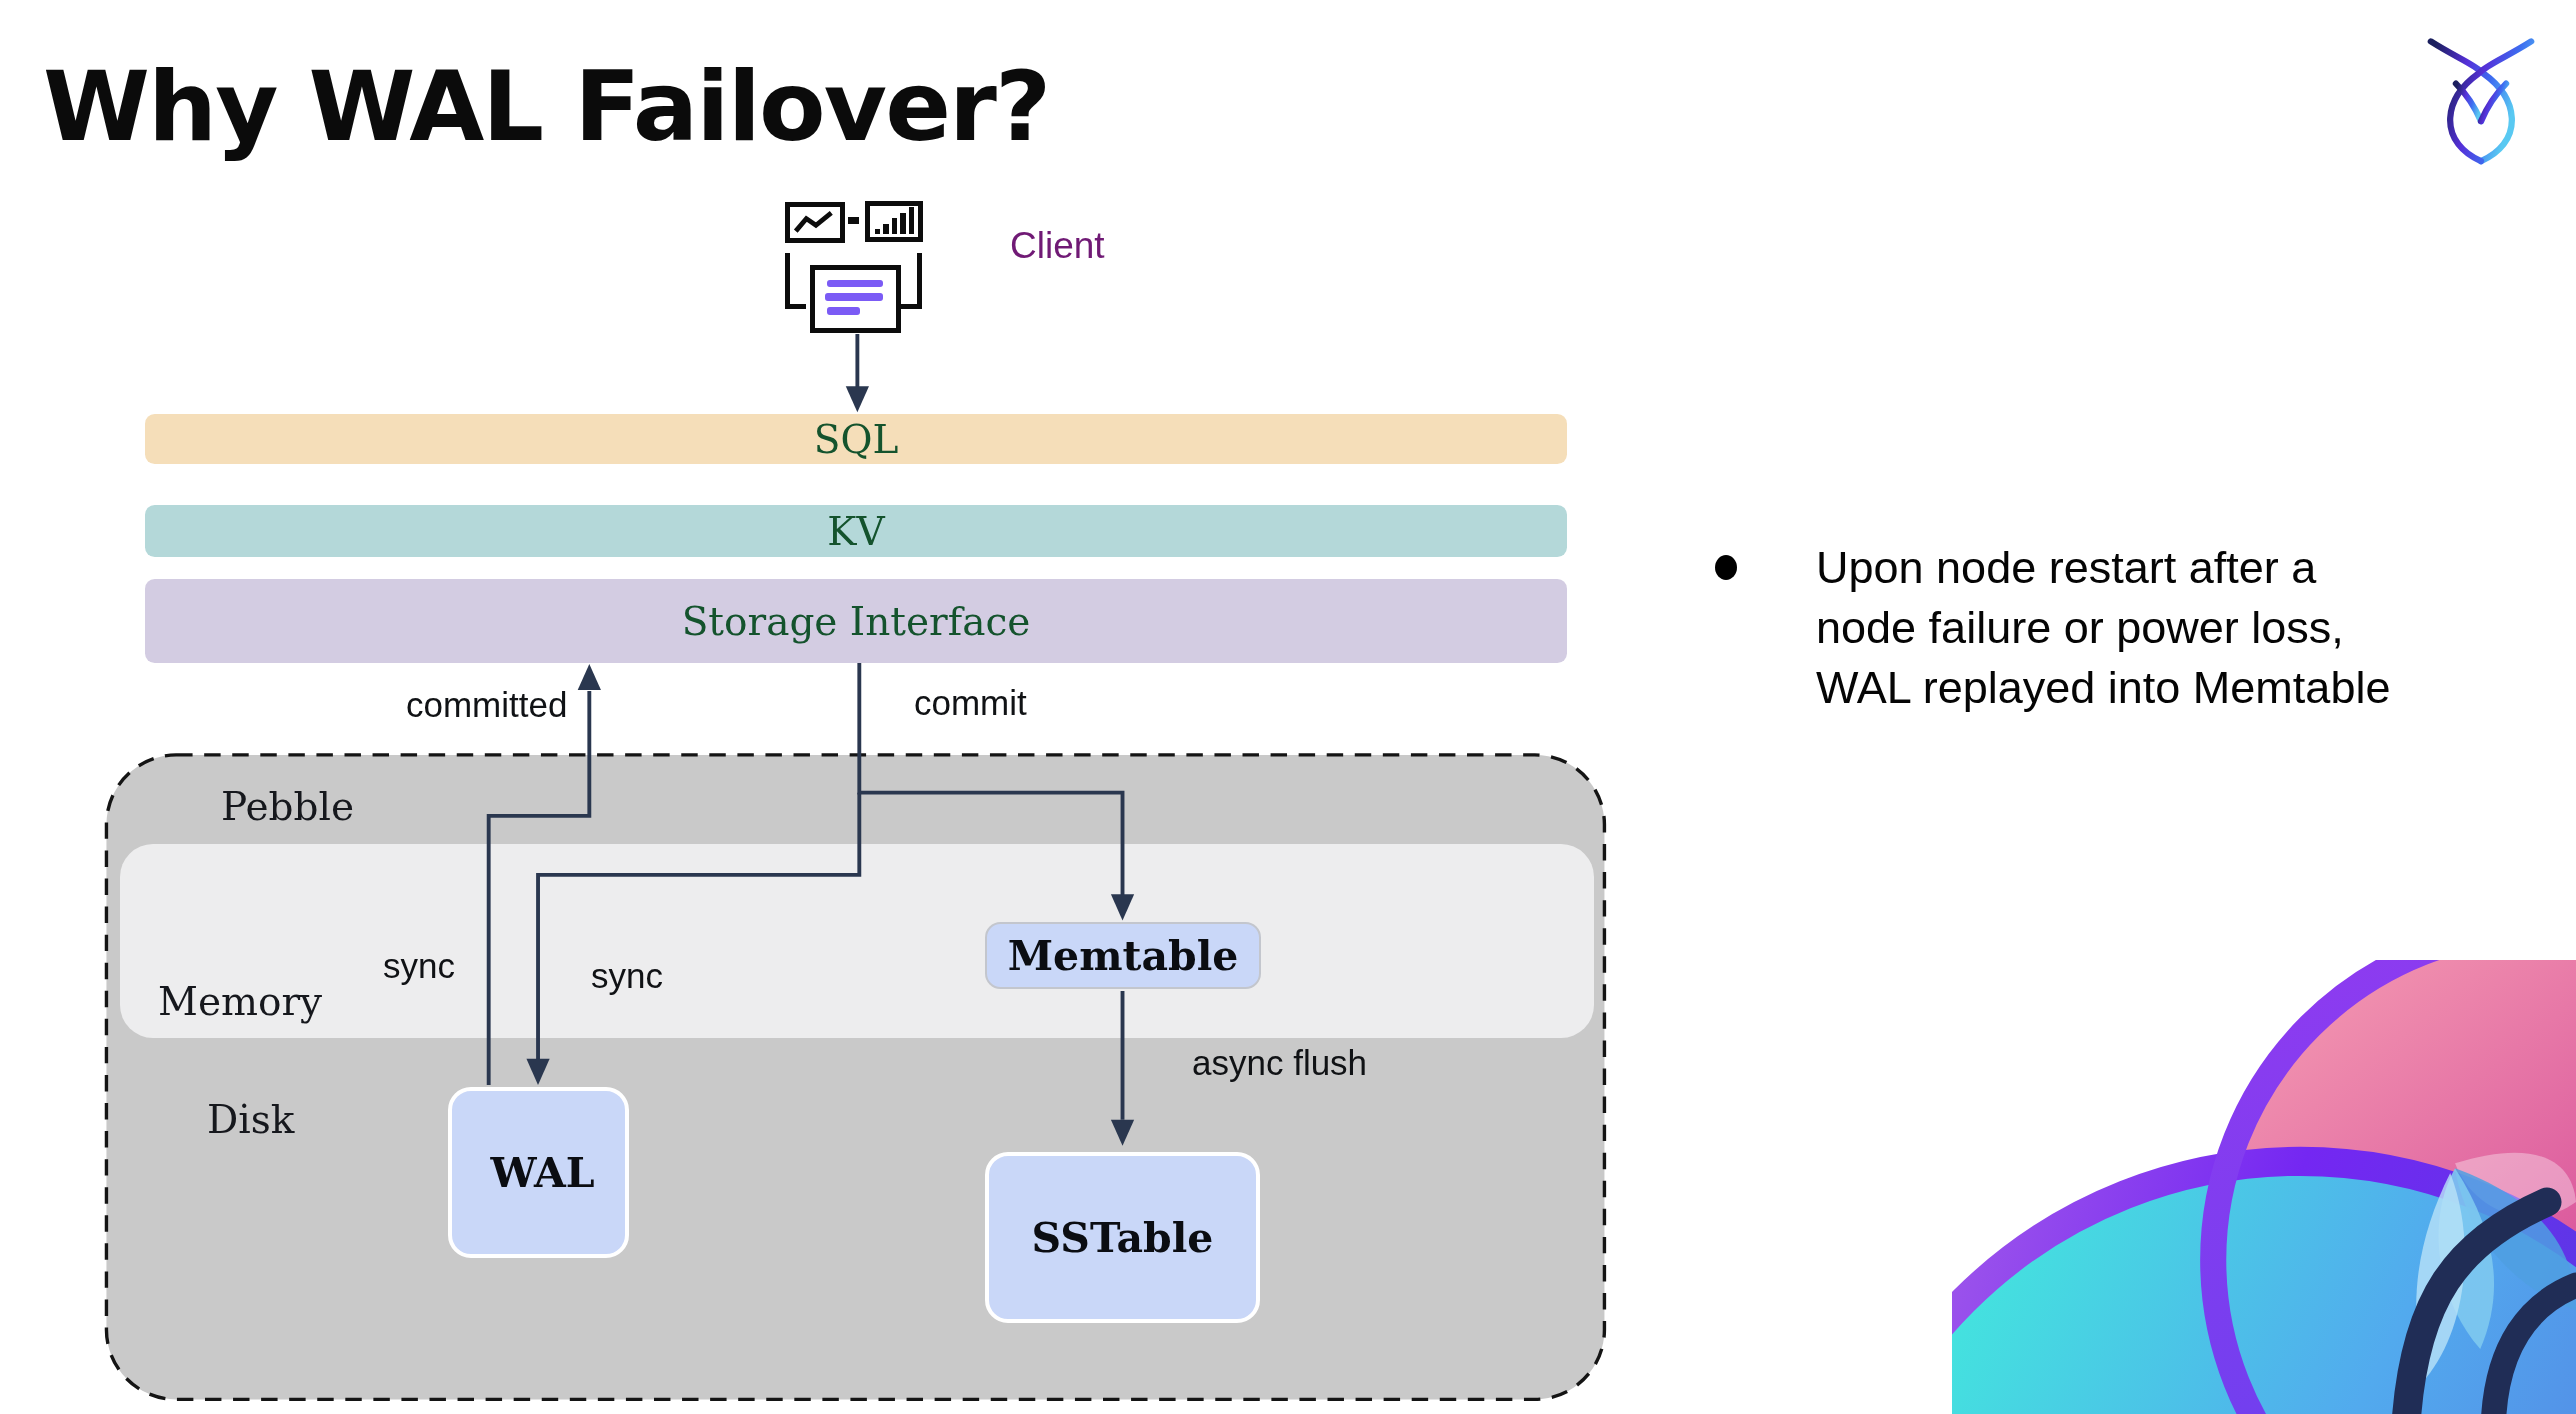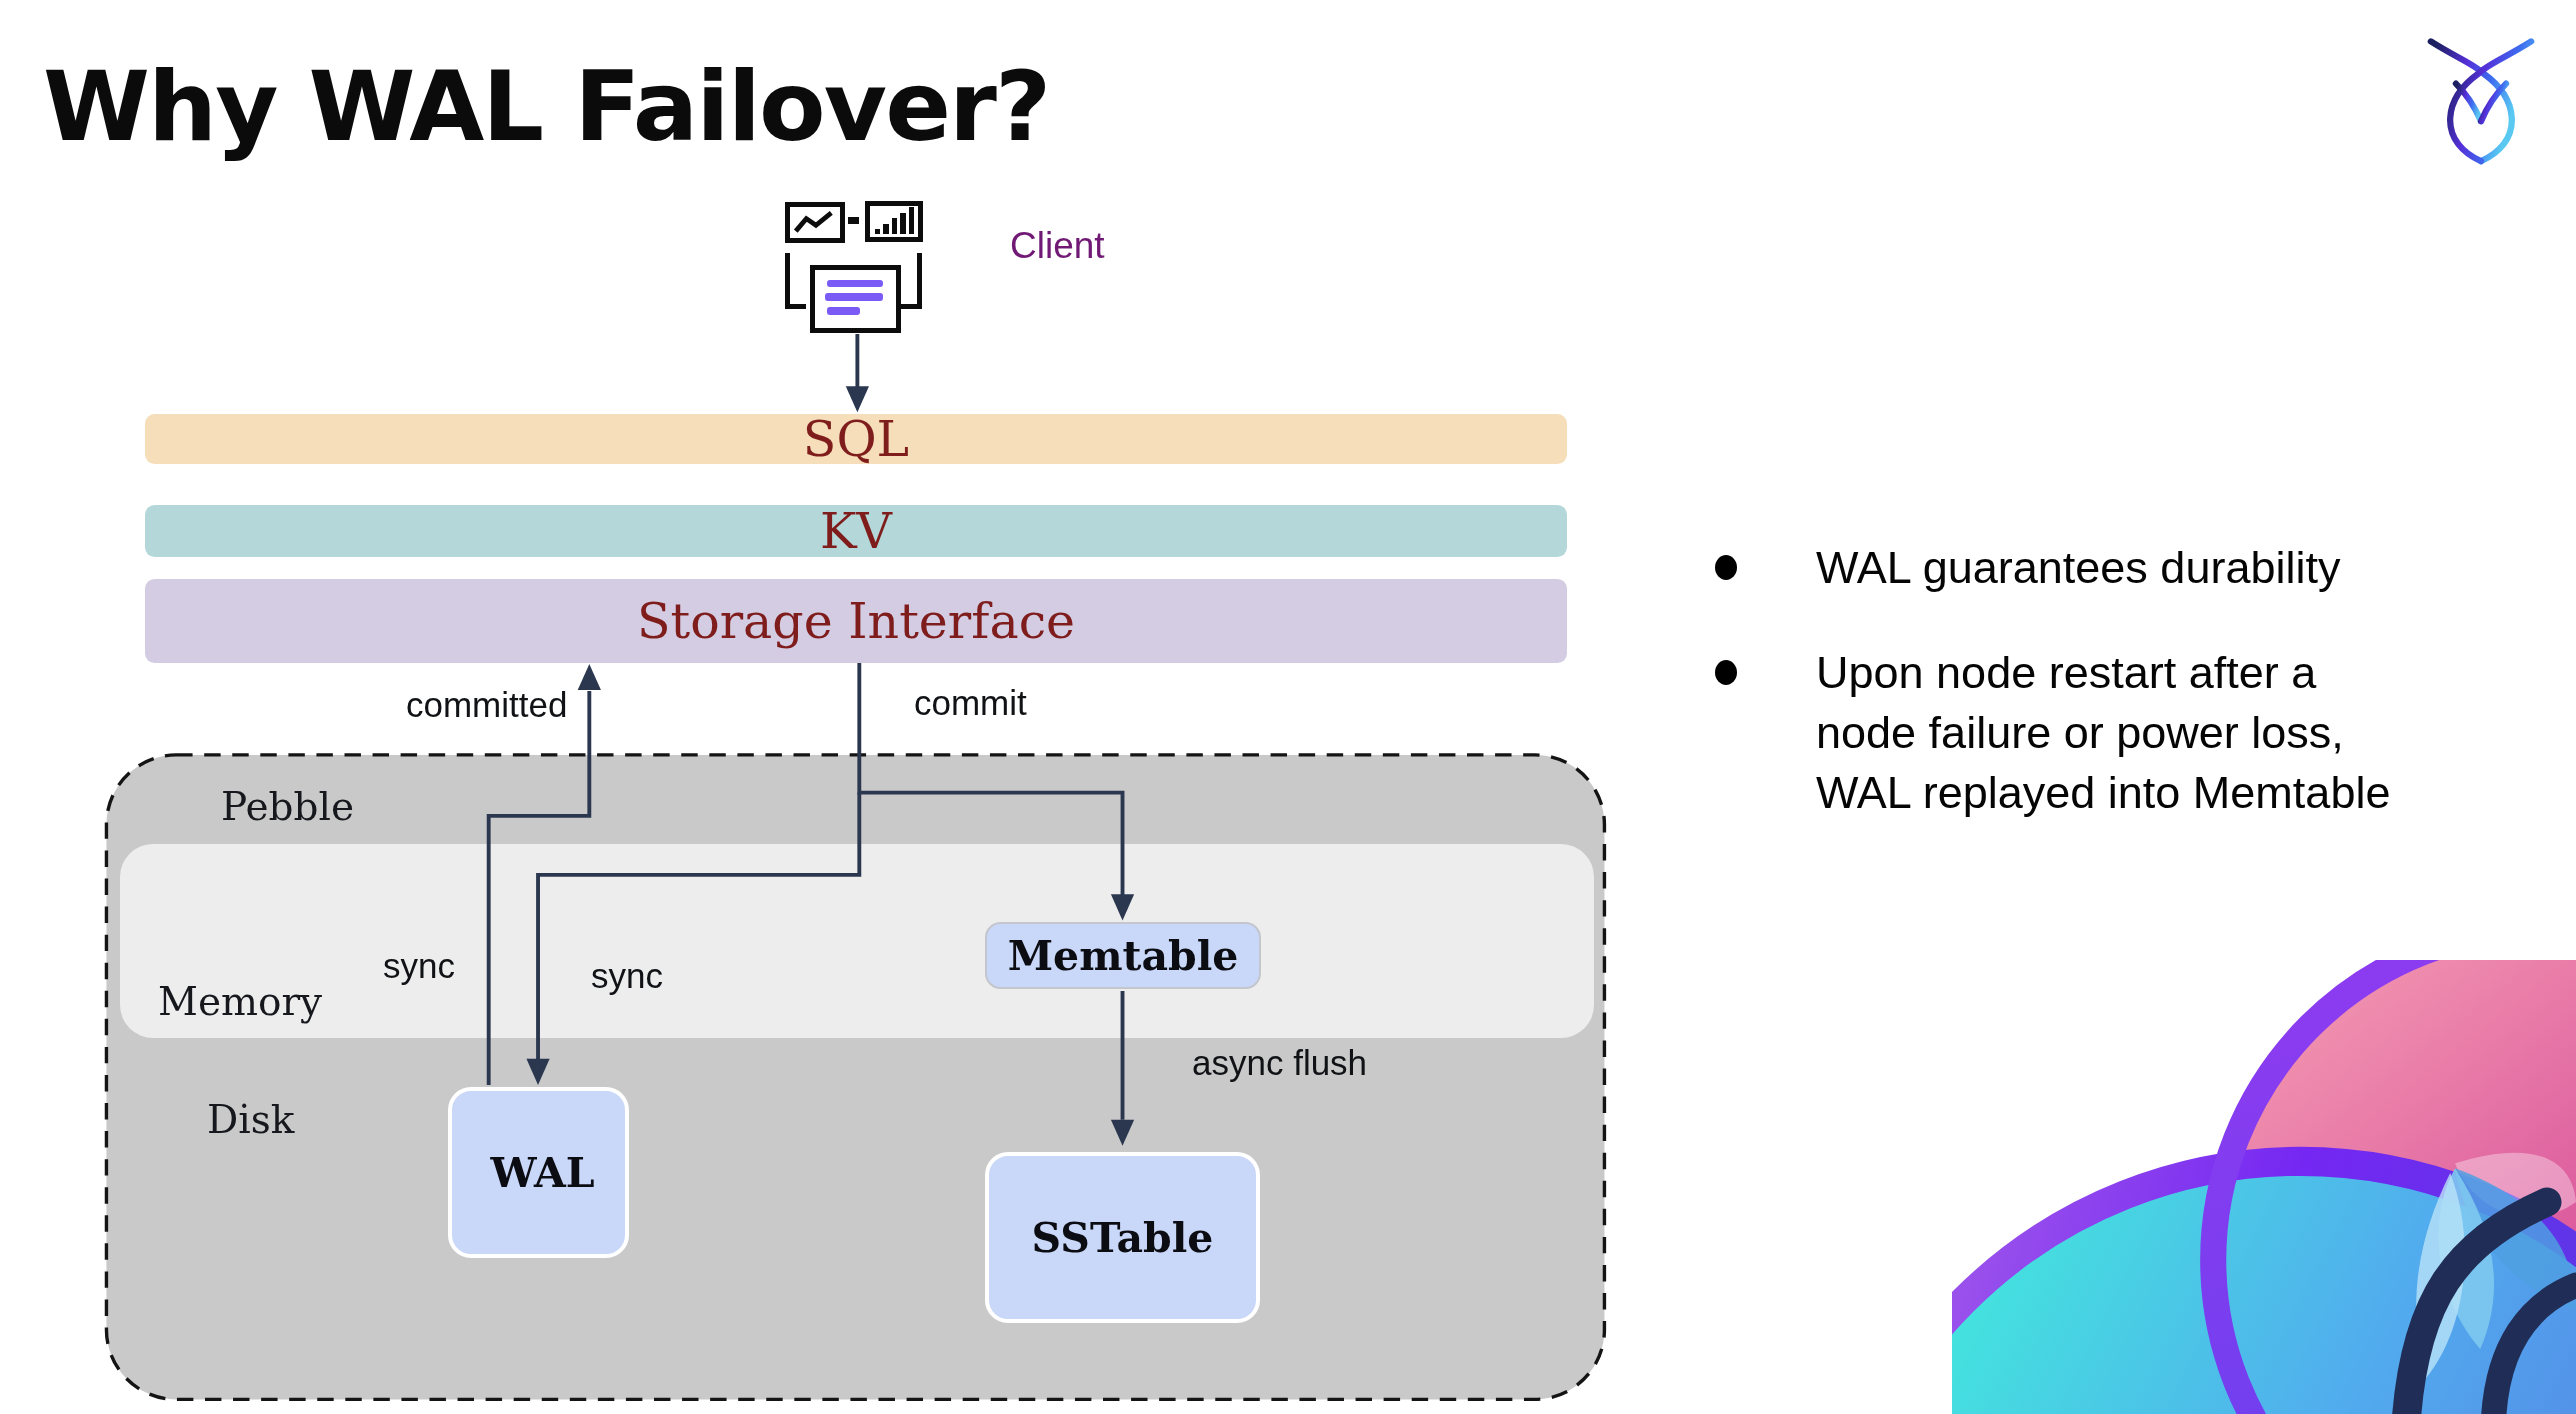--- a/index.html
+++ b/index.html
@@ -31,21 +31,21 @@
   .client .bracket.l{left:15.5px;top:59px;border-left:5.8px solid #0c0c0c;border-bottom:5.8px solid #0c0c0c;}
   .client .bracket.r{left:132px;top:59px;border-right:5.8px solid #0c0c0c;border-bottom:5.8px solid #0c0c0c;}
   .client .doc{position:absolute;left:41px;top:71px;width:91px;height:68px;background:#fff;border:5.8px solid #0c0c0c;box-sizing:border-box;}
   .client .doc i{position:absolute;height:7.7px;border-radius:2.9px;background:#7b5bf5;}
   .client-label{left:1010px;top:225px;font-size:37px;color:#701a75;z-index:3;}
 
   
   .layer{
     left:145px;width:1422px;border-radius:9.7px;z-index:2;
     display:flex;align-items:center;justify-content:center;
-    font-family:"DejaVu Serif",serif;font-size:49px;color:#7f1d1d;
+    font-family:"DejaVu Serif",serif;font-size:39px;color:#14532d;
   }
   .layer.sql{top:414px;height:50px;background:#f5deb9;}
   .layer.kv{top:505px;height:52px;background:#b4d8d9;}
   .layer.storage{top:579px;height:84px;background:#d3cce2;}
 
   
   .pebble-svg{left:0;top:0;width:2576px;height:1415px;z-index:1;}
   .memory-band{
     left:120px;top:844px;width:1474px;height:194px;
     background:#ededee;border-radius:33px;z-index:1;
@@ -184,24 +184,20 @@
     <polygon points="609,686 597,713 621,713"></polygon>
     <polygon points="1160,951 1148,924 1172,924"></polygon>
     <polygon points="556,1121 544,1094 568,1094"></polygon>
     <polygon points="1160,1184 1148,1157 1172,1157"></polygon>
   </g>
 </svg>
 
 <div class="abs bullets">
   <div class="bullet">
     <span class="dot"></span>
-    <span class="txt">WAL guarantees durability</span>
-  </div>
-  <div class="bullet">
-    <span class="dot"></span>
     <span class="txt">Upon node restart after a
 node failure or power loss,
 WAL replayed into Memtable</span>
   </div>
 </div>
 
 <svg class="abs corner-art" viewBox="0 0 645 470">
   <defs>
     <linearGradient id="gPink" x1="0.1" y1="0" x2="0.9" y2="1">
       <stop offset="0" stop-color="#f59cb2"></stop>

